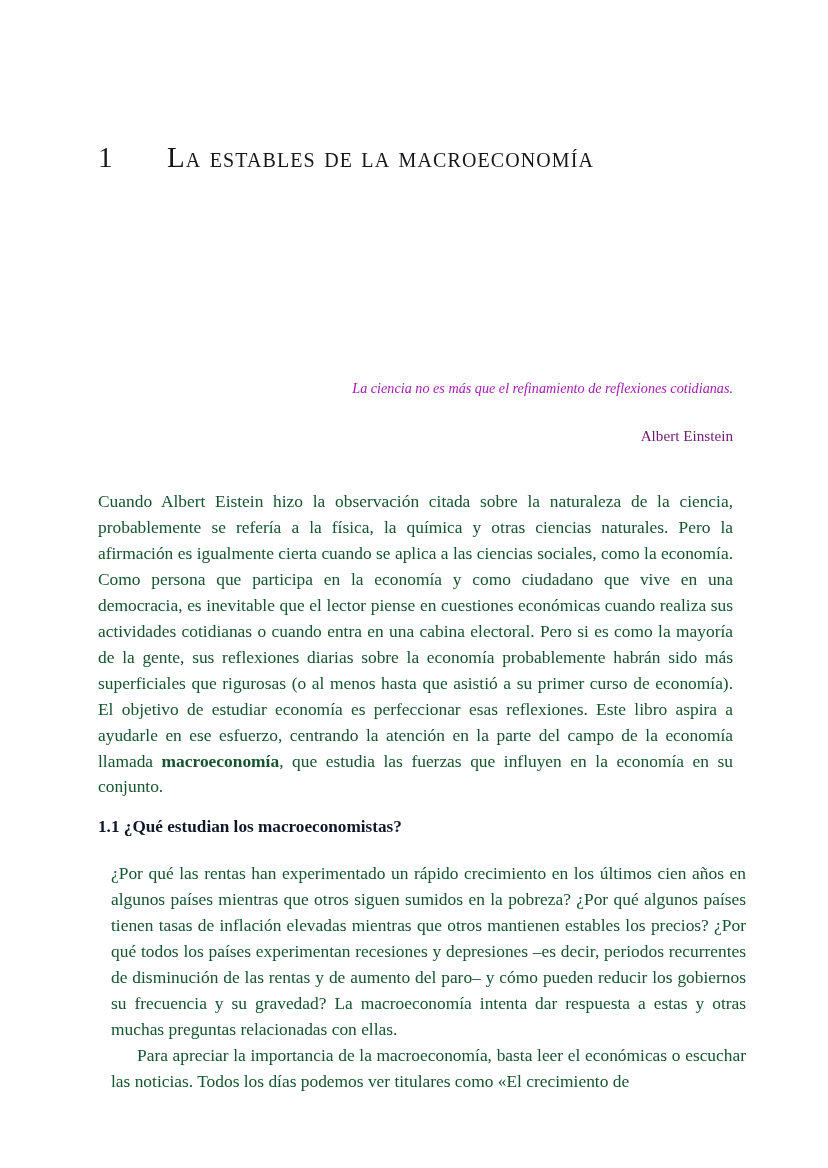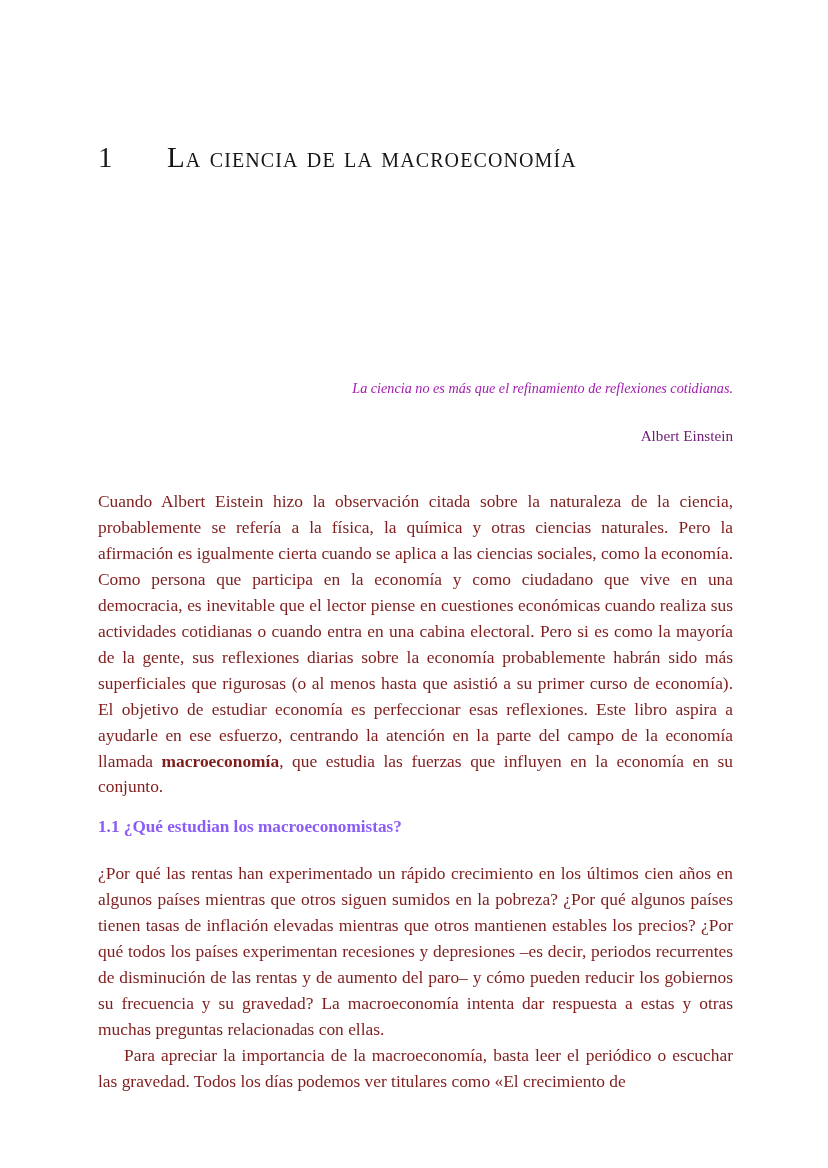--- a/index.html
+++ b/index.html
@@ -89,68 +89,68 @@
 
   
   .body-block {
     position: absolute;
     left: 0;
     width: 635px;
     font-size: 17.4px;
     line-height: 25.95px;
     text-align: justify;
     text-justify: inter-word;
-    color: #7f1d1d;
+    color: #14532d;
     hyphens: manual;
   }
   .body-block p {
     margin: 0;
   }
   .indent {
     text-indent: 26px;
   }
   .bold-term {
     font-weight: 700;
   }
 
   #intro-paragraph { top: 489px; }
-  #question-paragraph { top: 861px; }
+  #question-paragraph { top: 861px; margin-left: 13px; }
 
   
   .section-heading {
     position: absolute;
     left: 0;
     top: 816px;
     width: 635px;
     font-size: 17.2px;
     line-height: 22px;
     font-weight: 700;
-    color: #8b5cf6;
+    color: #0f172a;
     text-align: left;
   }
 </style>
 </head>
 <body>
 
 <div class="page">
   <div class="column">
 
     <div class="chapter-head">
-      <span class="chapter-number">1</span><span class="chapter-title">La ciencia de la macroeconomía</span>
+      <span class="chapter-number">1</span><span class="chapter-title">La estables de la macroeconomía</span>
     </div>
 
     <div class="epigraph">La ciencia no es más que el refinamiento de reflexiones cotidianas.</div>
 
     <div class="epigraph-attribution">Albert Einstein</div>
 
     <div class="body-block" id="intro-paragraph">
       <p><span>Cuando Albert Eistein hizo la observación citada sobre la naturaleza de la ciencia, probablemente se refería a la física, la química y otras ciencias naturales. Pero la afirmación es igualmente cierta cuando se aplica a las ciencias sociales, como la economía. Como persona que participa en la economía y como ciudadano que vive en una democracia, es inevitable que el lector piense en cuestiones económicas cuando realiza sus actividades cotidianas o cuando entra en una cabina electoral. Pero si es como la mayoría de la gente, sus reflexiones diarias sobre la economía probablemente habrán sido más superficiales que rigurosas (o al menos hasta que asistió a su primer curso de economía). El objetivo de estudiar economía es perfeccionar esas reflexiones. Este libro aspira a ayudarle en ese esfuerzo, centrando la atención en la parte del campo de la economía llamada </span><span class="bold-term">macroeconomía</span><span>, que estudia las fuerzas que influyen en la economía en su conjunto.</span></p>
     </div>
 
     <div class="section-heading">1.1 ¿Qué estudian los macroeconomistas?</div>
 
     <div class="body-block" id="question-paragraph">
       <p>¿Por qué las rentas han experimentado un rápido crecimiento en los últimos cien años en algunos países mientras que otros siguen sumidos en la pobreza? ¿Por qué algunos países tienen tasas de inflación elevadas mientras que otros mantienen estables los precios? ¿Por qué todos los países experimentan recesiones y depresiones –es decir, periodos recurrentes de disminución de las rentas y de aumento del paro– y cómo pueden reducir los gobiernos su frecuencia y su gravedad? La macroeconomía intenta dar respuesta a estas y otras muchas preguntas relacionadas con ellas.</p>
-      <p class="indent">Para apreciar la importancia de la macroeconomía, basta leer el periódico o escuchar las gravedad. Todos los días podemos ver titulares como «El crecimiento de</p>
+      <p class="indent">Para apreciar la importancia de la macroeconomía, basta leer el económicas o escuchar las noticias. Todos los días podemos ver titulares como «El crecimiento de</p>
     </div>
 
   </div>
 </div>
 
 </body></html>

